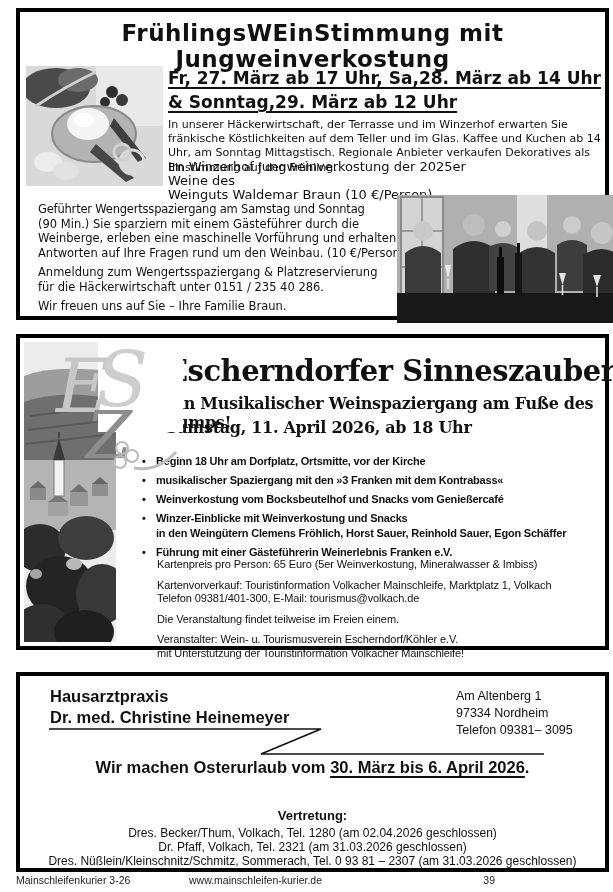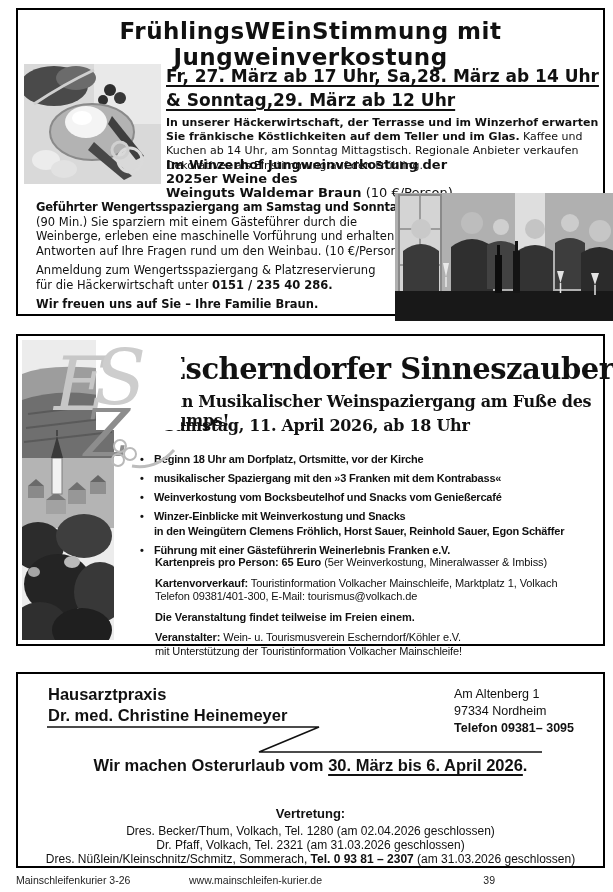--- a/index.html
+++ b/index.html
@@ -1,20 +1,20 @@
 <!DOCTYPE html>
 <html><head>
 <meta charset="utf-8">
 <style>
   html,body{margin:0;padding:0;background:#e9e9e9;}
   .page{position:relative;width:613px;height:892px;background:#ffffff;margin:0 auto;
         font-family:"Liberation Sans",sans-serif;color:#111;overflow:hidden;}
   .abs{position:absolute;}
-  .box{position:absolute;left:16px;width:585px;border:2px solid #000000;background:#fff;}
-  .b{font-weight:bold;}
+  .box{position:absolute;left:16px;width:585px;border:4px solid #000000;background:#fff;}
+  .b{font-weight:normal;}
   .pre{white-space:pre-line;}
   .comic{font-family:"DejaVu Sans",sans-serif;}
   .serifhead{font-family:"DejaVu Serif",serif;font-weight:bold;}
 
   
   #ad1{top:8px;height:304px;}
   .ad1-title{top:8px;left:0;width:100%;text-align:center;font-size:23px;font-weight:bold;letter-spacing:.5px;}
   .ad1-sub{top:36px;left:0;width:100%;text-align:center;font-size:15.5px;}
   .ad1-food{left:6px;top:54px;width:137px;height:120px;}
   .ad1-dates{left:148px;top:54px;width:437px;font-size:17px;font-weight:bold;line-height:24px;}

